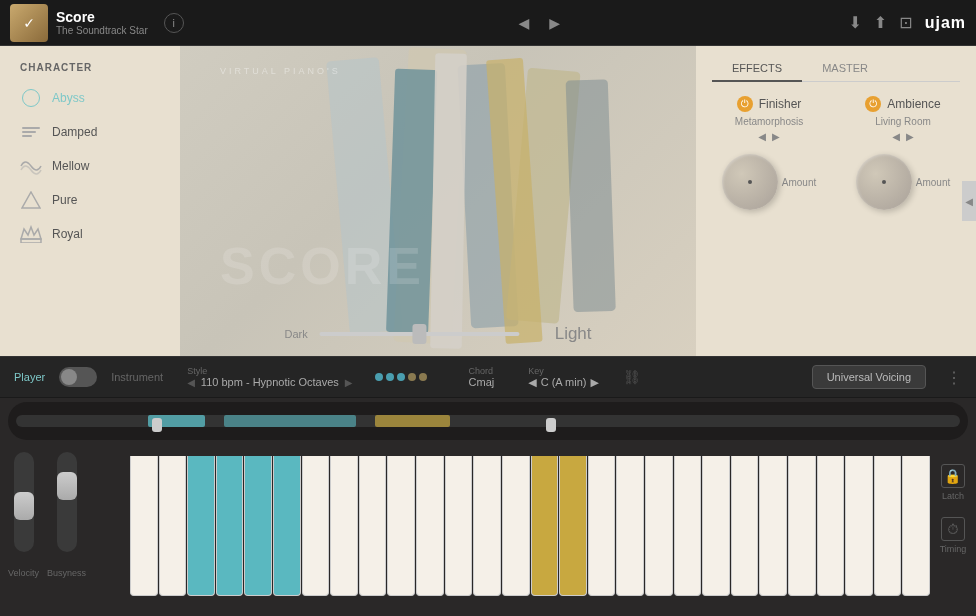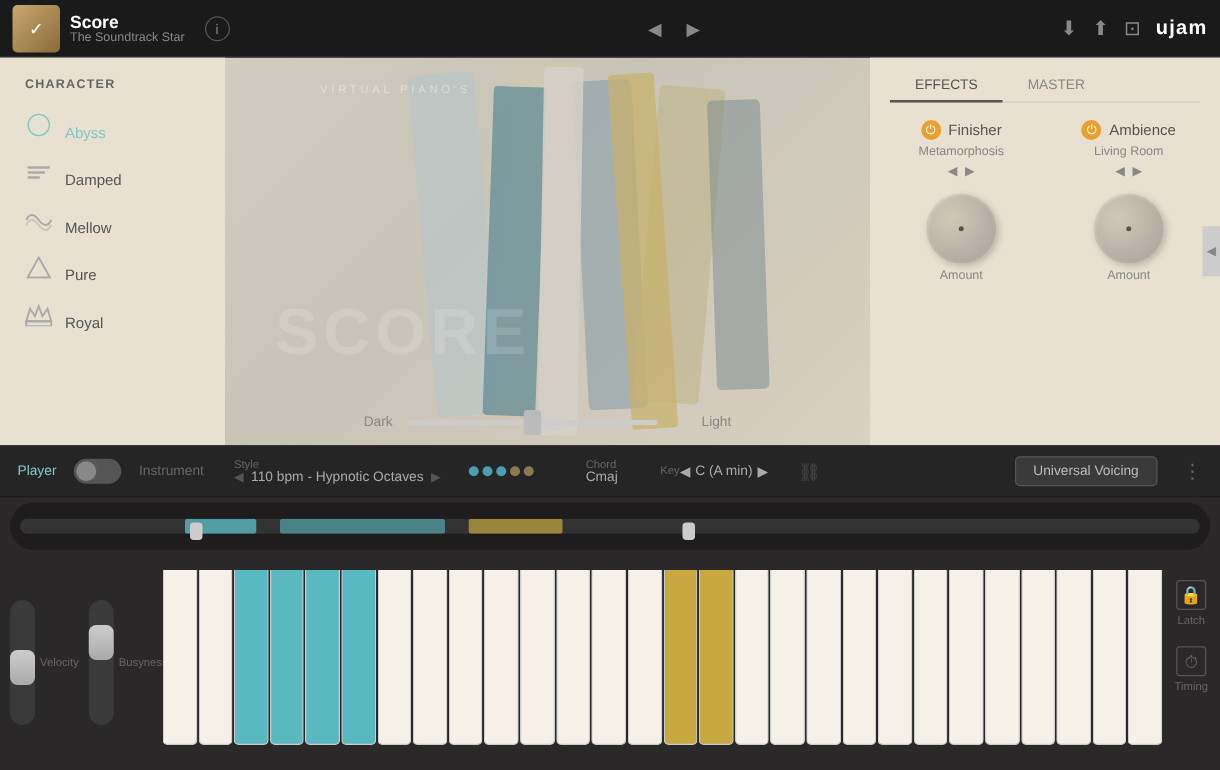--- a/index.html
+++ b/index.html
@@ -68,21 +68,21 @@
       display: flex;
       align-items: center;
       gap: 12px;
     }
     .header-icon { color: #888; font-size: 16px; cursor: pointer; }
     #ujam-logo { color: #fff; font-size: 16px; font-weight: bold; letter-spacing: 1px; }
 
     
     #main {
       height: 310px;
-      background: #0f172a;
+      background: #4c1d95;
       display: flex;
       position: relative;
     }
 
     
     #character-panel {
       width: 180px;
       padding: 16px 20px;
       background: #e8e0d0;
     }
@@ -101,21 +101,21 @@
       cursor: pointer;
     }
     .char-icon {
       width: 22px;
       height: 22px;
       display: flex;
       align-items: center;
       justify-content: center;
       flex-shrink: 0;
     }
-    .char-label { font-size: 12px; color: #555; margin-top: 12px; }
+    .char-label { font-size: 12px; color: #555; }
     .char-label.active { color: #7ec8c8; font-weight: 500; }
     
     .icon-abyss { width: 18px; height: 18px; border-radius: 50%; border: 1.5px solid #aaa; }
     .icon-damped {
       display: flex; flex-direction: column; gap: 2px;
     }
     .icon-damped span { display: block; width: 18px; height: 2px; background: #aaa; border-radius: 1px; }
     .icon-damped span:nth-child(2) { width: 14px; }
     .icon-damped span:nth-child(3) { width: 10px; }
 
@@ -139,34 +139,33 @@
       z-index: 2;
     }
     #virtual-piano {
       position: absolute;
       top: 20px;
       left: 40px;
       font-size: 9px;
       color: rgba(255,255,255,0.4);
       letter-spacing: 3px;
       z-index: 2;
-      margin-left: 36px;
     }
     #dark-light-slider {
       position: absolute;
       bottom: 12px;
       left: 50%;
       transform: translateX(-50%);
       display: flex;
       align-items: center;
       gap: 12px;
       z-index: 10;
     }
     #dark-label { color: #888; font-size: 11px; }
-    #light-label { color: #888; font-size: 11px; margin-left: 23px; }
+    #light-label { color: #888; font-size: 17px; margin-left: 23px; }
     #slider-track {
       width: 200px;
       height: 4px;
       background: #ccc;
       border-radius: 2px;
       position: relative;
     }
     #slider-thumb {
       width: 14px; height: 20px;
       background: #bbb;
@@ -227,21 +226,21 @@
       font-size: 10px;
     }
     .power-on { background: #e8a030; color: #fff; }
     .effect-name { font-size: 12px; color: #555; font-weight: 500; }
     .effect-sub { font-size: 10px; color: #888; }
     .effect-nav { display: flex; gap: 6px; font-size: 10px; color: #888; }
     .effect-nav span { cursor: pointer; }
     .knob-container {
       margin-top: 8px;
       display: flex;
-      flex-direction: column;
+      flex-direction: row;
       align-items: center;
       gap: 4px;
     }
     .knob {
       width: 56px; height: 56px;
       border-radius: 50%;
       background: radial-gradient(circle at 35% 35%, #d0c8b8, #a8a098);
       position: relative;
       box-shadow: 2px 2px 6px rgba(0,0,0,0.2), inset 1px 1px 3px rgba(255,255,255,0.3);
       cursor: pointer;
@@ -305,21 +304,21 @@
     #style-label { font-size: 9px; color: #666; }
     #style-value { font-size: 11px; color: #aaa; display: flex; align-items: center; gap: 6px; }
     .style-arrow { color: #555; cursor: pointer; font-size: 10px; }
     #style-dots { display: flex; gap: 3px; margin: 0 8px; }
     .dot { width: 8px; height: 8px; border-radius: 50%; }
     .dot-filled { background: #4a9eaf; }
     .dot-filled-amber { background: #8a7a50; }
     #chord-section { display: flex; flex-direction: column; margin-left: 20px; }
     #chord-label { font-size: 9px; color: #666; }
     #chord-value { font-size: 11px; color: #aaa; }
-    #key-section { display: flex; flex-direction: row; margin-left: 20px; }
+    #key-section { display: flex; flex-direction: column; margin-left: 20px; }
     #key-label { font-size: 9px; color: #666; }
     #key-value { font-size: 11px; color: #aaa; display: flex; align-items: center; gap: 4px; }
     #voicing-btn {
       margin-left: auto;
       padding: 5px 14px;
       background: #3a3a3a;
       border: 1px solid #555;
       border-radius: 4px;
       color: #bbb;
       font-size: 11px;
@@ -400,23 +399,23 @@
     
     #piano-controls {
       width: 130px;
       display: flex;
       gap: 8px;
       padding: 8px;
       flex-shrink: 0;
     }
     .vert-slider-container {
       display: flex;
-      flex-direction: row;
-      align-items: center;
-      gap: 4px;
+      flex-direction: column;
+      align-items: center;
+      gap: 16px;
     }
     .vert-slider-track {
       width: 20px;
       height: 100px;
       background: #3a3a3a;
       border-radius: 10px;
       position: relative;
       cursor: pointer;
     }
     .vert-slider-thumb {

